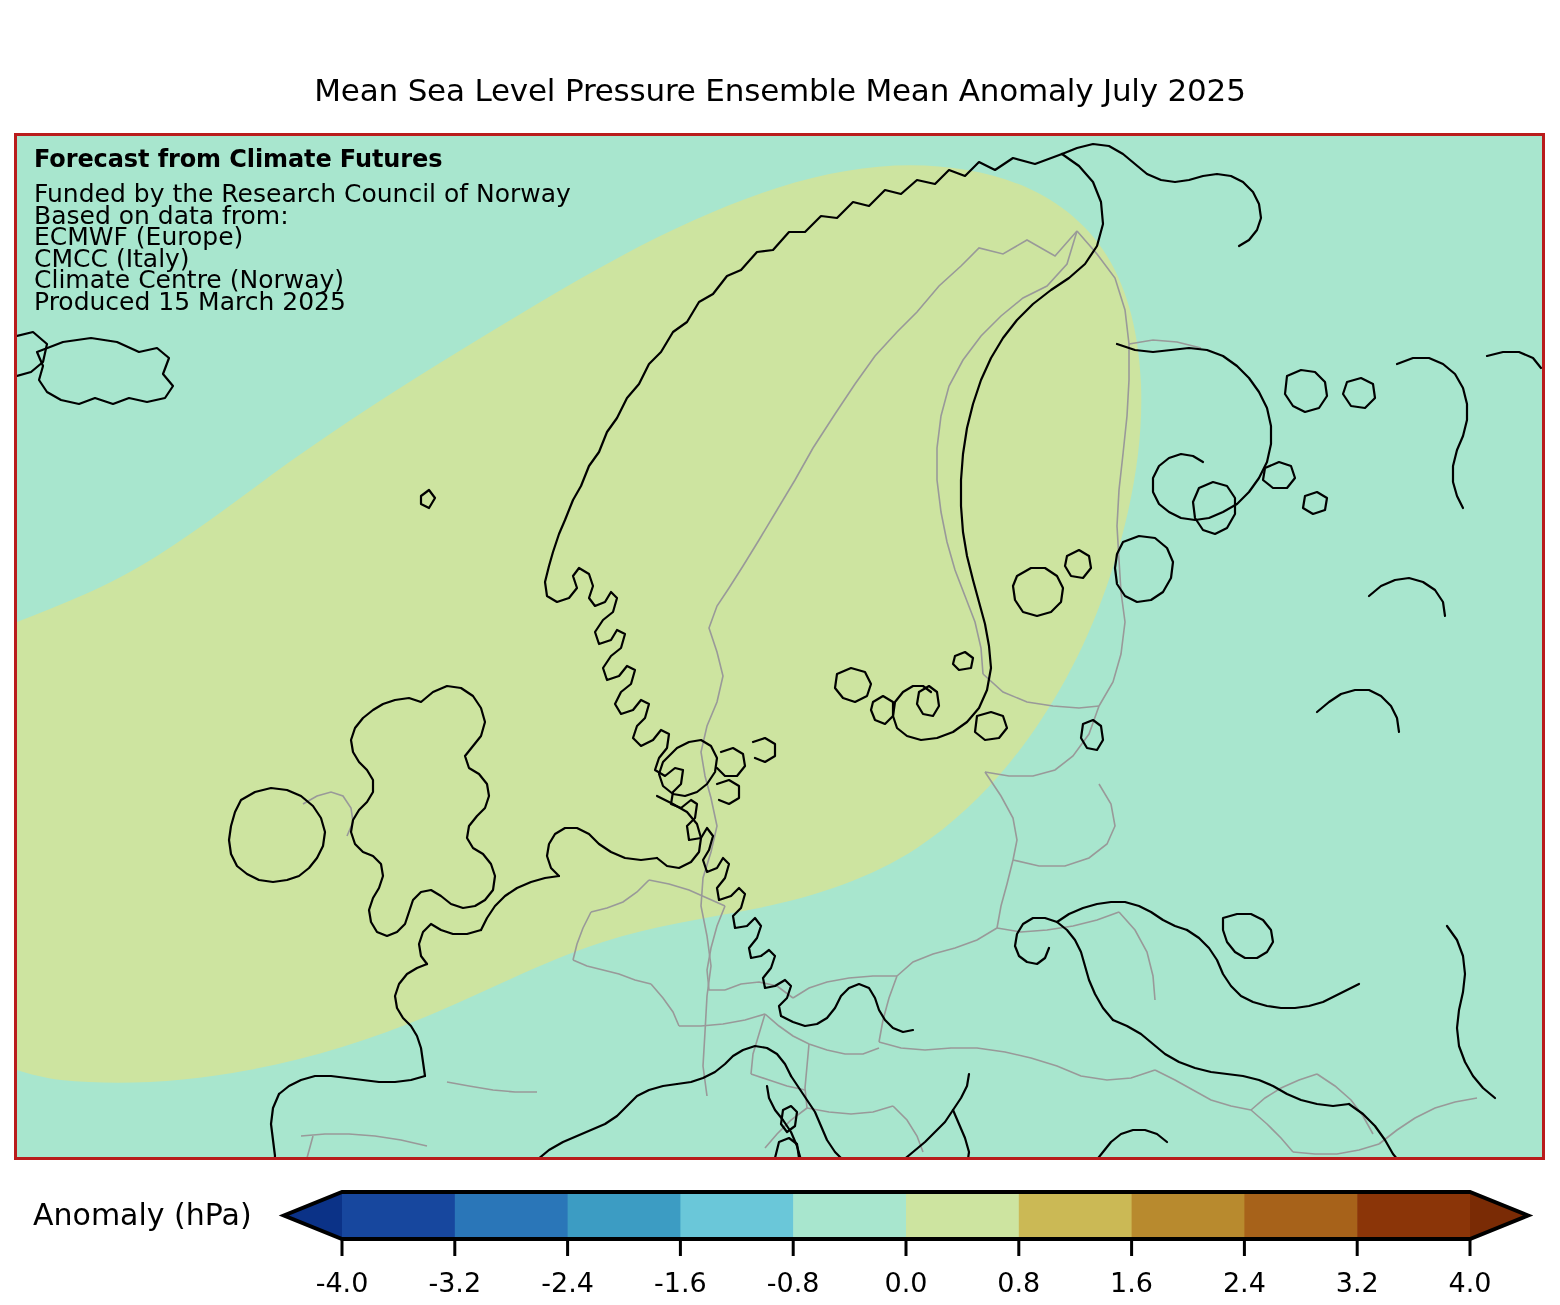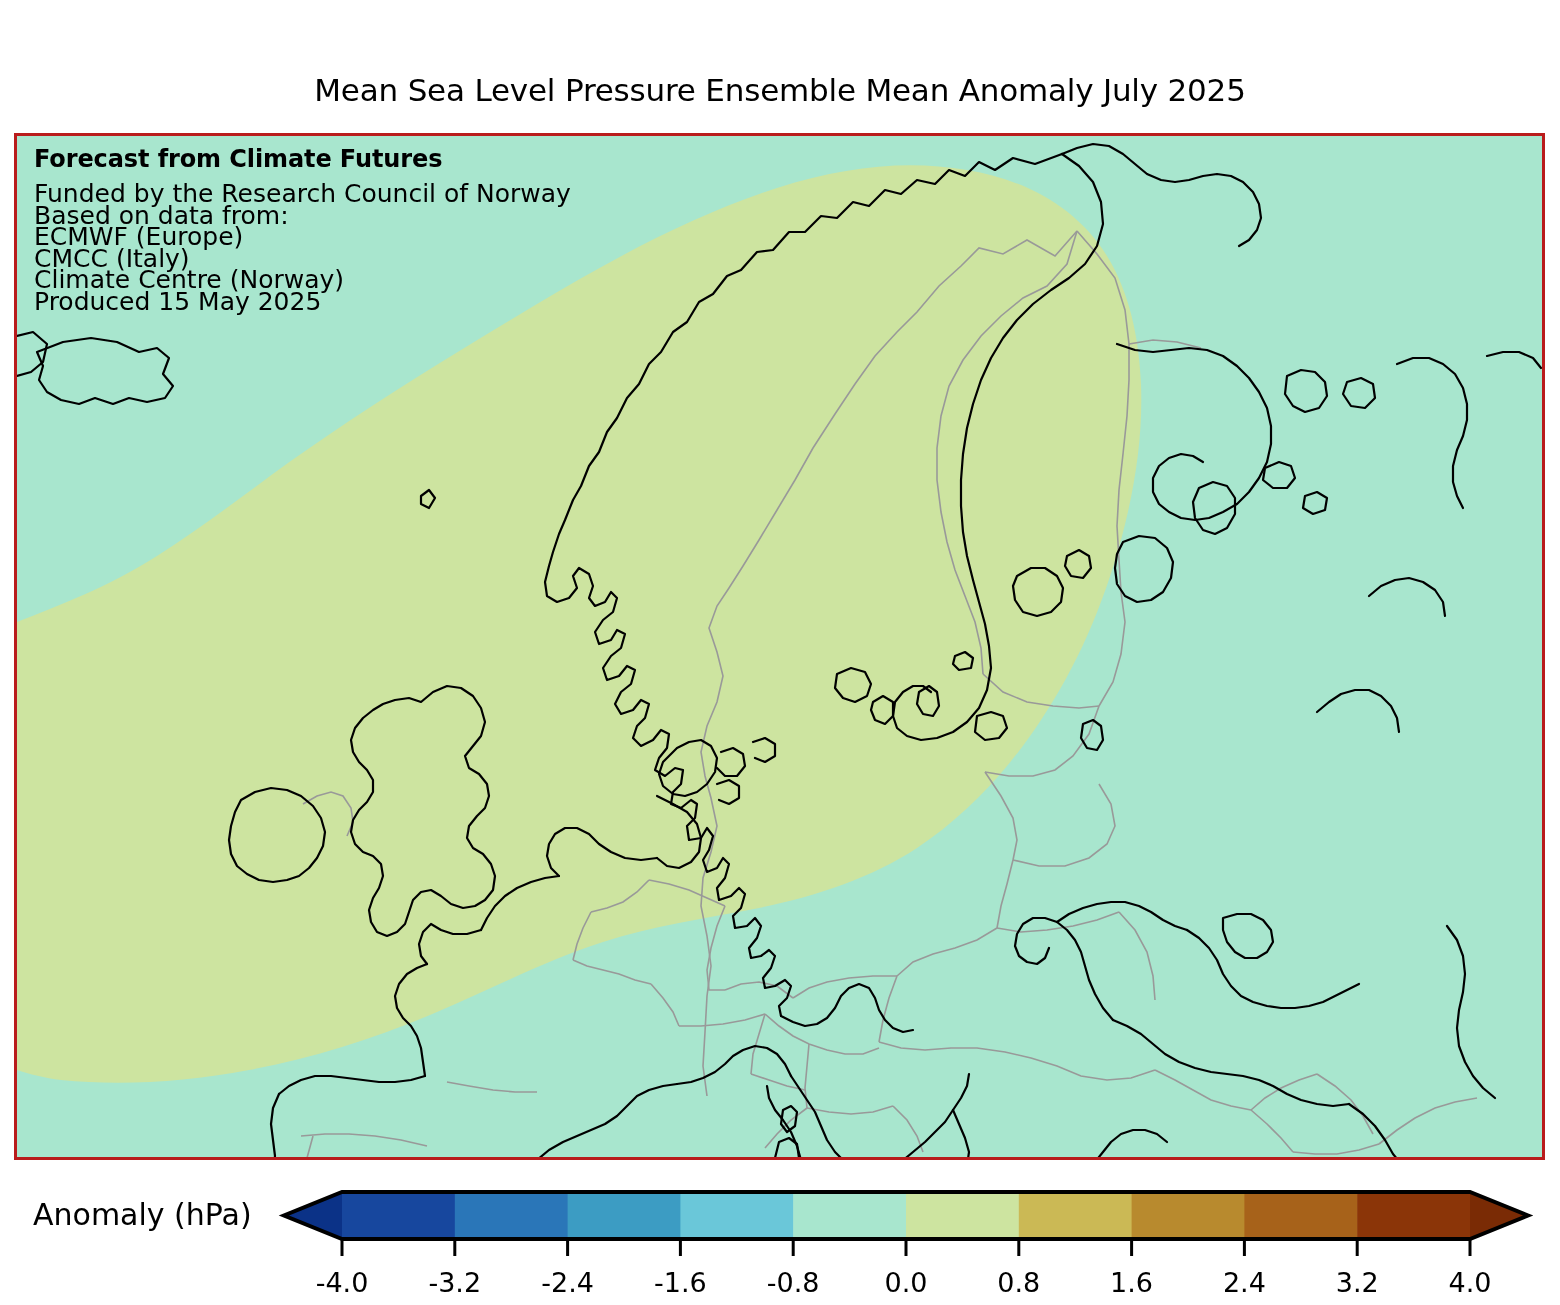--- a/index.html
+++ b/index.html
@@ -408,21 +408,21 @@
       </g>
     </svg>
 
     <div id="annotation">
       <div class="headline">Forecast from Climate Futures</div>
       <div class="credit-line">Funded by the Research Council of Norway</div>
       <div class="credit-line">Based on data from:</div>
       <div class="credit-line">ECMWF (Europe)</div>
       <div class="credit-line">CMCC (Italy)</div>
       <div class="credit-line">Climate Centre (Norway)</div>
-      <div class="credit-line">Produced 15 May 2025</div>
+      <div class="credit-line">Produced 15 March 2025</div>
     </div>
 
   </div>
 
   <div id="colorbar-area">
     <div id="colorbar-label">Anomaly (hPa)</div>
 
     <svg id="colorbar-svg" viewBox="0 0 1560 130" preserveAspectRatio="none">
       <g id="cb-segments">
           <rect x="342" y="17" width="113.39999999999999" height="47" fill="#17479e"></rect>

